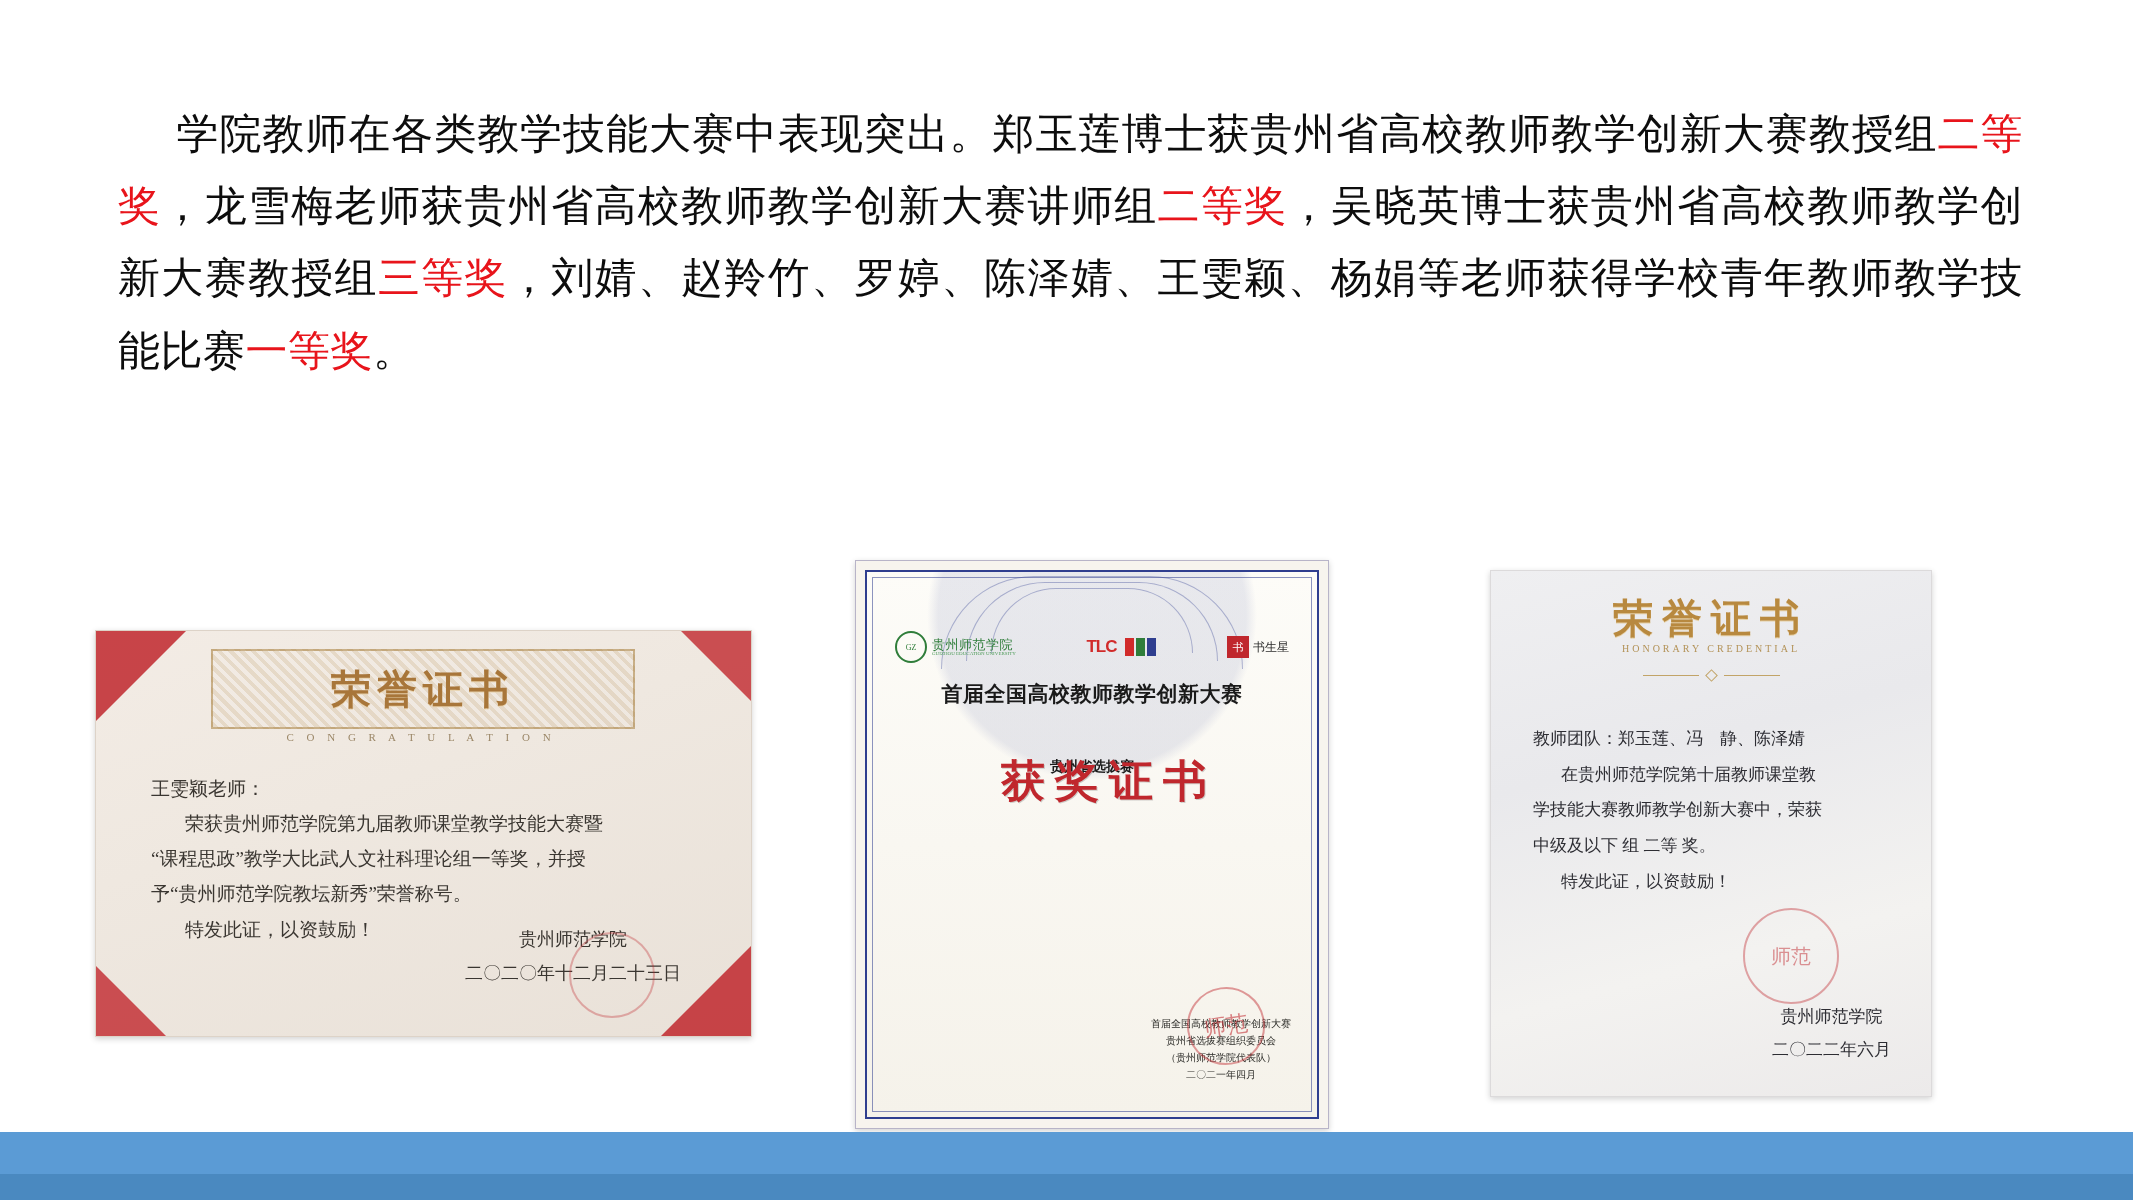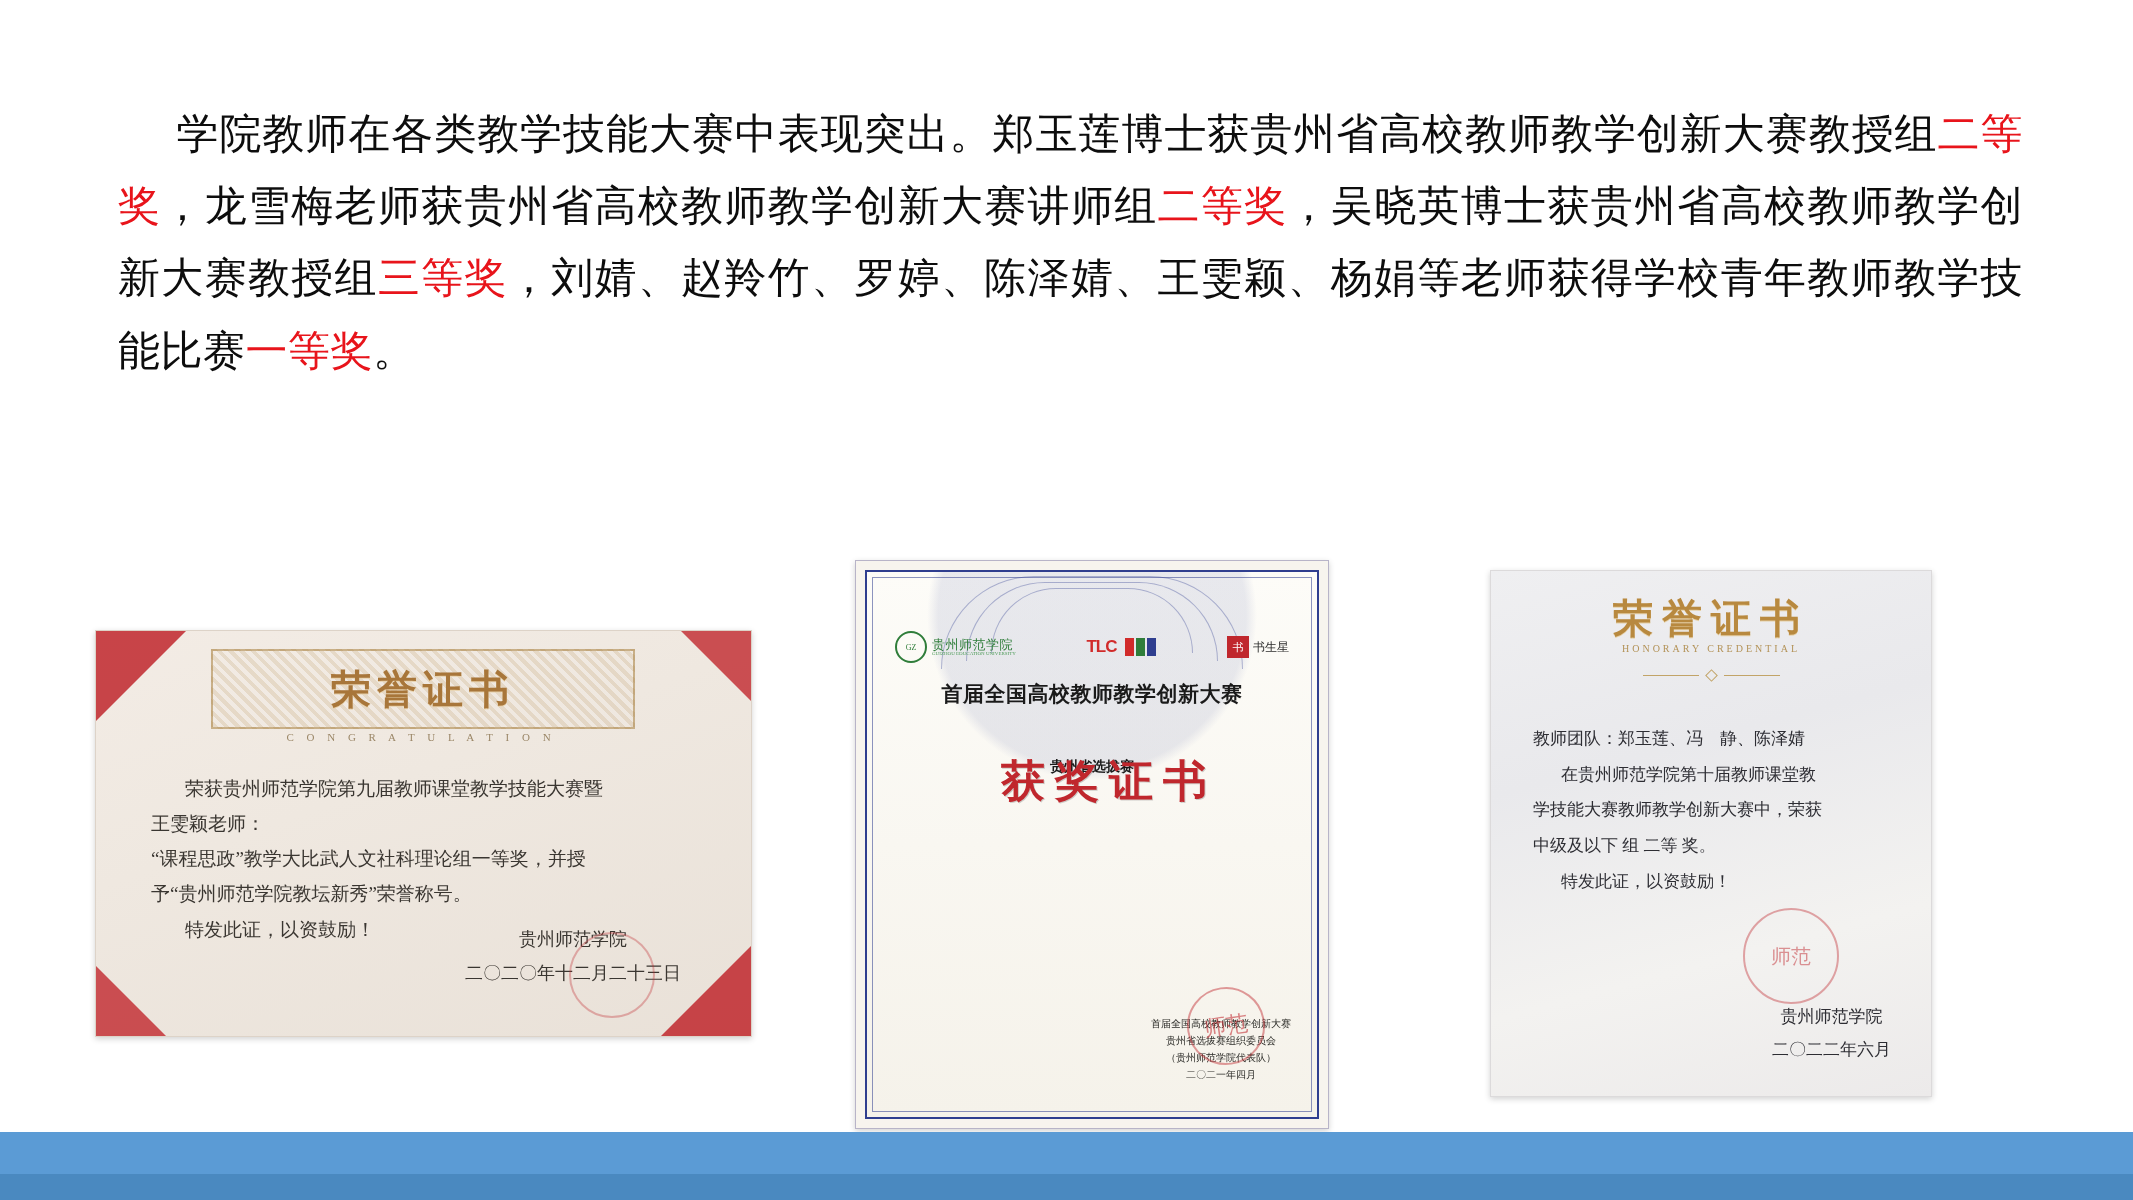--- a/index.html
+++ b/index.html
@@ -358,22 +358,22 @@
     <div class="c1-corner-tr"></div>
     <div class="c1-corner-bl"></div>
     <div class="c1-corner-br"></div>
 
     <div class="c1-header">
       <span class="c1-title">荣誉证书</span>
     </div>
     <div class="c1-sub">C O N G R A T U L A T I O N</div>
 
     <div class="c1-body">
+      <div>王雯颖老师：</div>
       <div><span class="l-indent"></span><span>荣获贵州师范学院第九届教师课堂教学技能大赛暨</span></div>
-      <div>王雯颖老师：</div>
       <div>“课程思政”教学大比武人文社科理论组一等奖，并授</div>
       <div>予“贵州师范学院教坛新秀”荣誉称号。</div>
       <div><span class="l-indent"></span><span>特发此证，以资鼓励！</span></div>
     </div>
 
     <div class="c1-sign">
       <div>贵州师范学院</div>
       <div>二〇二〇年十二月二十三日</div>
     </div>
     <div class="c1-stamp"></div>

